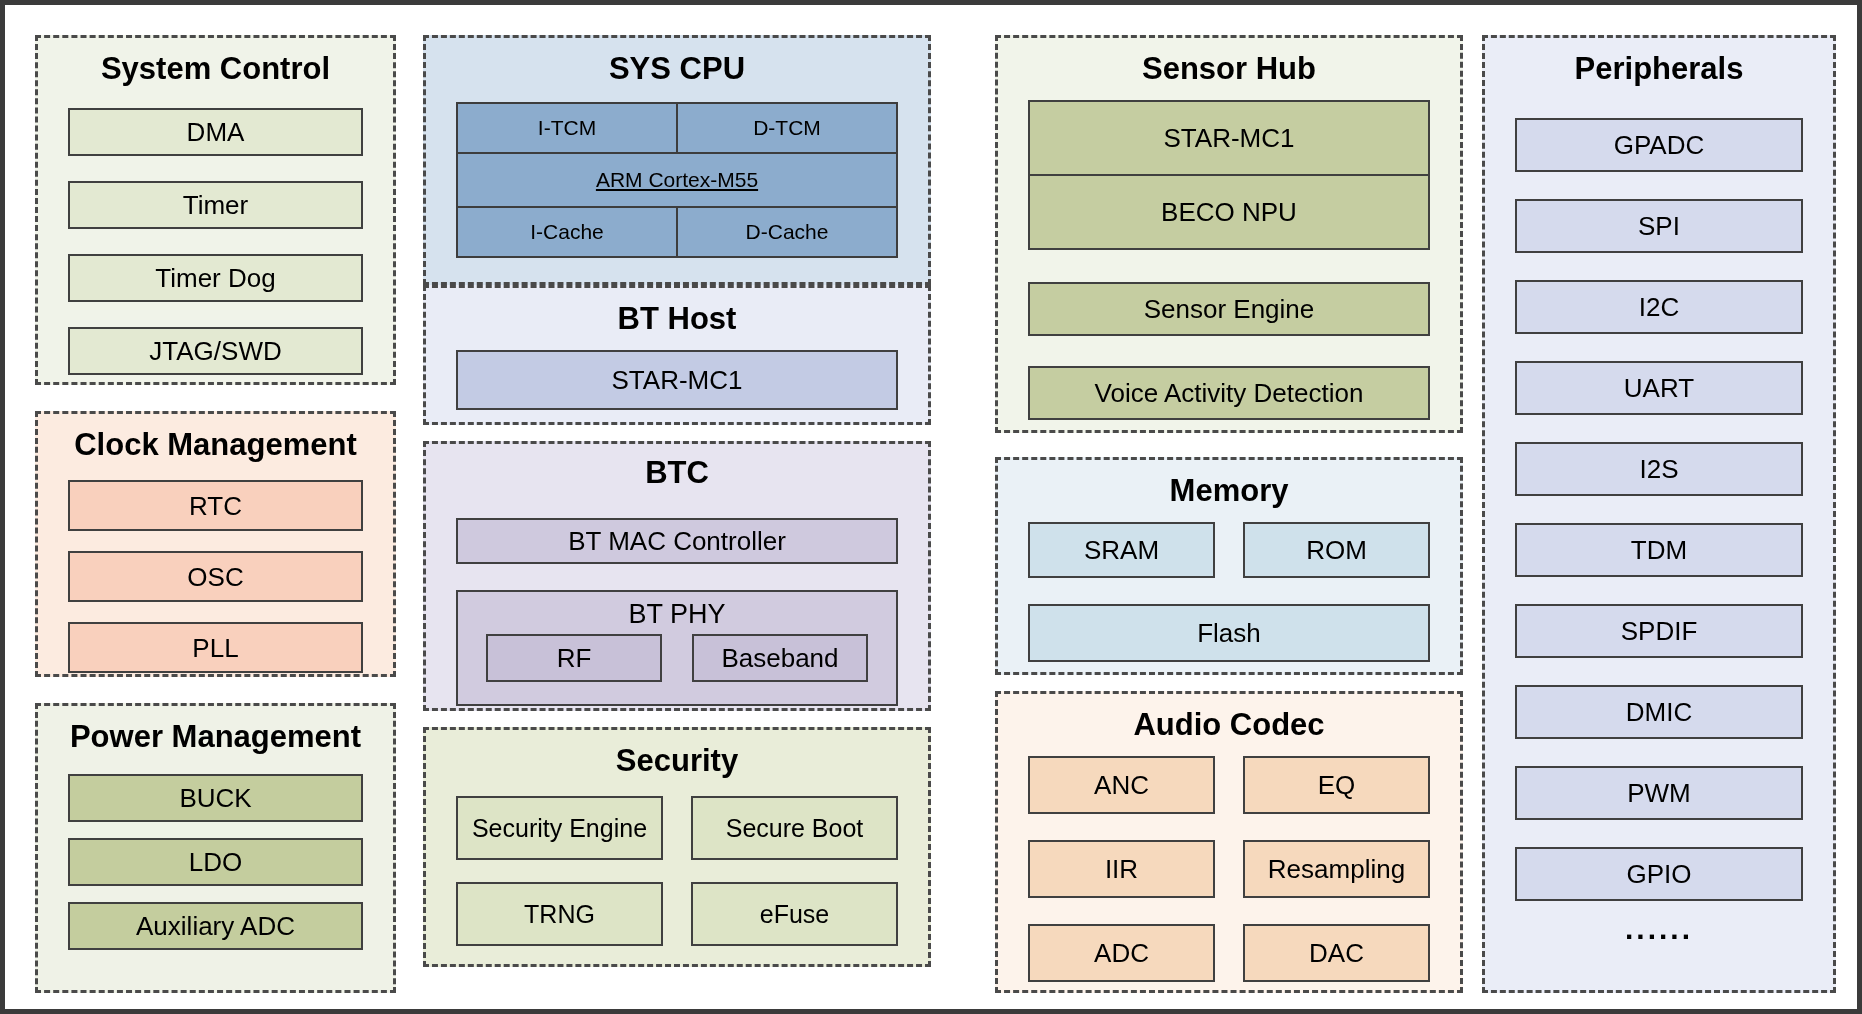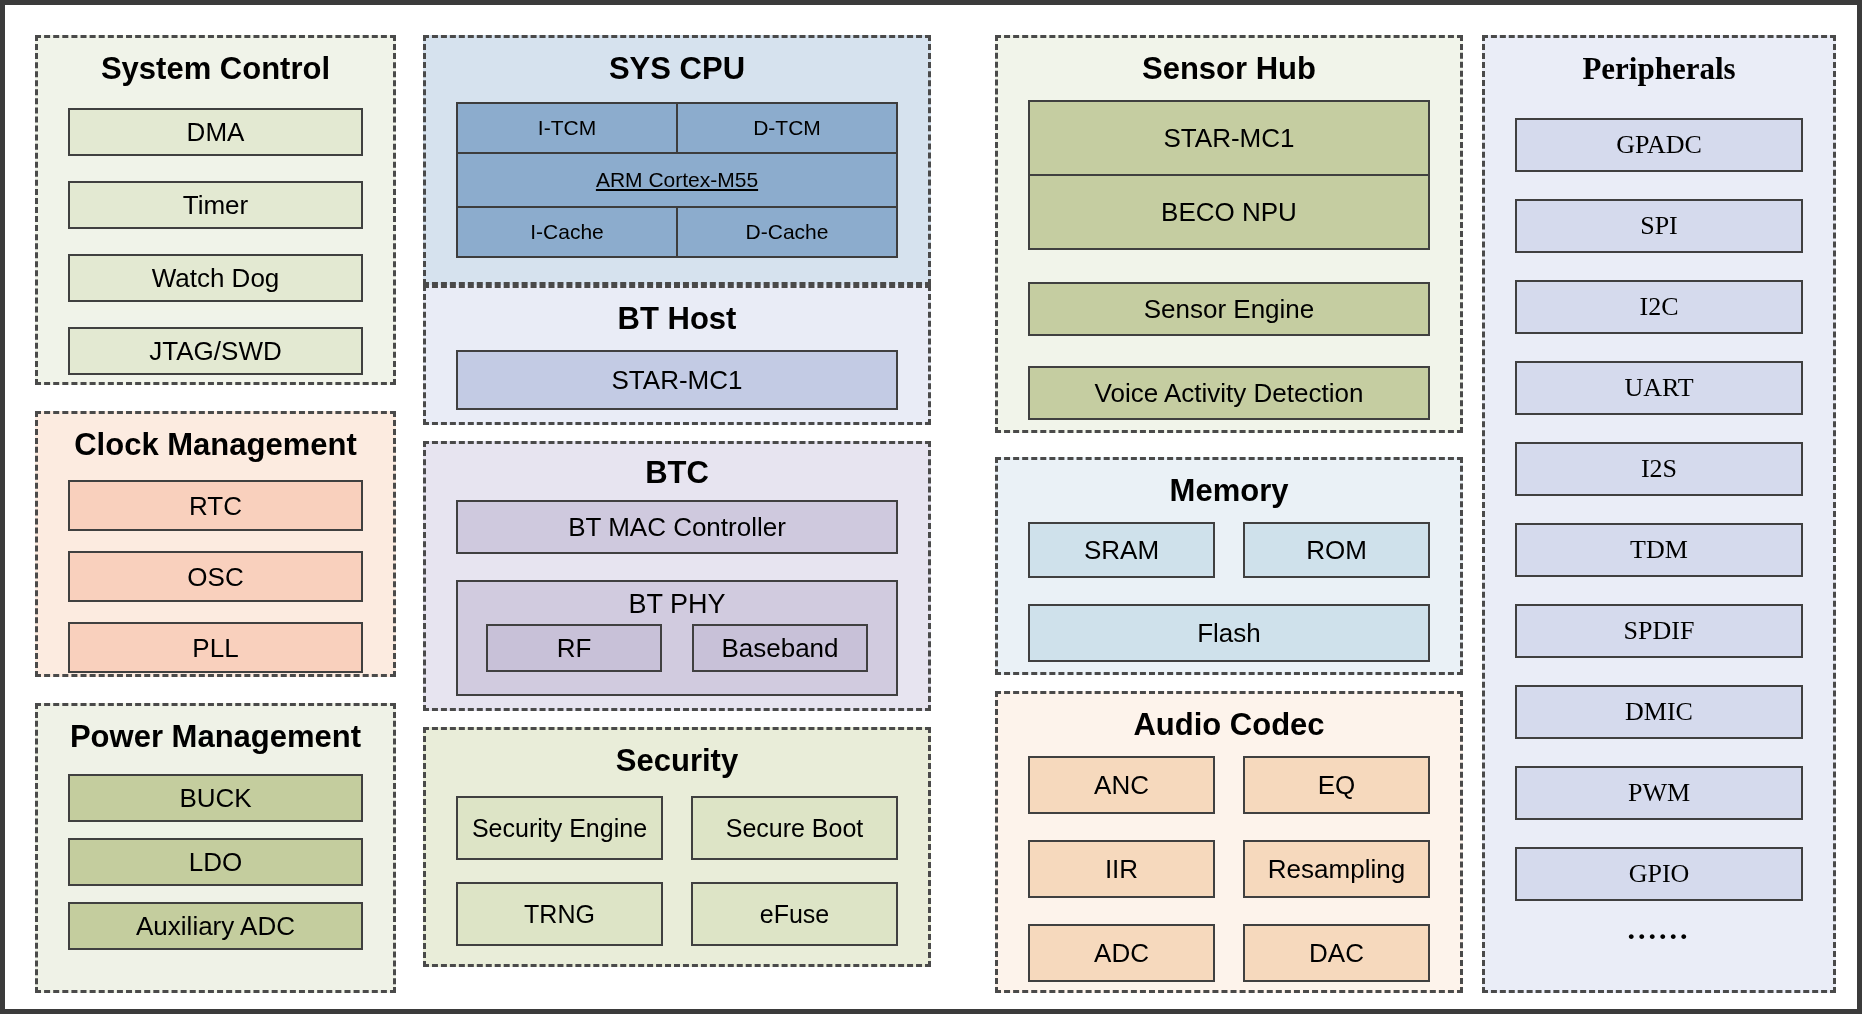--- a/index.html
+++ b/index.html
@@ -23,42 +23,42 @@
   .sc  { background:#f0f3e9; } .sc  .box { background:#e3e9d2; }
   .cm  { background:#fcebe0; } .cm  .box { background:#f9d0bd; }
   .pm  { background:#eff2e7; } .pm  .box { background:#c4cd9e; }
   .cpu { background:#d6e2ee; }
   .bth { background:#e9ecf6; } .bth .box { background:#c3cbe4; }
   .btc { background:#e7e4f0; } .btc .box { background:#cfc9de; }
   .sec { background:#e9edd9; } .sec .box { background:#dde4c6; }
   .shb { background:#f1f4ea; } .shb .box { background:#c5cda1; }
   .mem { background:#eaf1f6; } .mem .box { background:#cfe1eb; }
   .aud { background:#fdf3eb; } .aud .box { background:#f6d9bd; }
-  .per { background:#eaedf7;font-family:Liberation Serif, serif; } .per .box { background:#d5daed; }
+  .per { background:#eaedf7; } .per .box { background:#d5daed; }
 
   
   .sc { height:350px; margin-bottom:26px; }
   .sc .stack { margin-top:18px; gap:25px; } .sc .box { height:48px; }
   .cm { height:266px; margin-bottom:26px; }
   .cm .stack { margin-top:14px; gap:20px; } .cm .box { height:51px; }
   .pm { height:290px; }
   .pm .stack { margin-top:16px; gap:16px;text-align:right; } .pm .box { height:48px; }
 
   
   .cpu { height:250px; }
   .cpu-table { margin-top:12px; border:2px solid #3d3d3d; background:#8caccd; }
   .cpu-row { display:flex; }
   .cpu-row + .cpu-row { border-top:2px solid #3d3d3d; }
   .cpu-cell { flex:1; height:48px; display:flex; align-items:center; justify-content:center; font-size:21px; }
   .cpu-cell + .cpu-cell { border-left:2px solid #3d3d3d; }
   .cpu-cell.tall { height:52px;text-decoration:underline; }
   .bth { height:140px; margin-bottom:16px; }
   .bth .box { margin-top:10px; height:60px; }
   .btc { height:270px; margin-bottom:16px; padding-top:8px; }
-  .btc .mac { margin-top:6px; height:54px; }
+  .btc .mac { margin-top:24px; height:46px; }
   .phy { margin-top:26px; border:2px solid #404040; background:#d1cbdf; height:116px;
          box-sizing:border-box; display:flex; flex-direction:column; padding:4px 28px 12px 28px; }
   .phy-label { text-align:center; font-size:27px; line-height:36px; }
   .phy-row { display:flex; gap:30px; margin-top:2px; }
   .phy-row .box { flex:1; height:48px; background:#c8c1d8; }
   .sec { height:240px; }
   .sec .row2 { margin-top:14px; row-gap:22px; } .sec .box { height:64px; font-size:25px; }
 
   
   .shb { height:398px; margin-bottom:24px; }
@@ -82,21 +82,21 @@
 
 <div class="canvas">
 
   <div class="col col1">
 
     <div class="section sc">
       <div class="title">System Control</div>
       <div class="stack">
         <div class="box">DMA</div>
         <div class="box">Timer</div>
-        <div class="box">Watch Dog</div>
+        <div class="box">Timer Dog</div>
         <div class="box">JTAG/SWD</div>
       </div>
     </div>
 
     <div class="section cm">
       <div class="title">Clock Management</div>
       <div class="stack">
         <div class="box">RTC</div>
         <div class="box">OSC</div>
         <div class="box">PLL</div>

